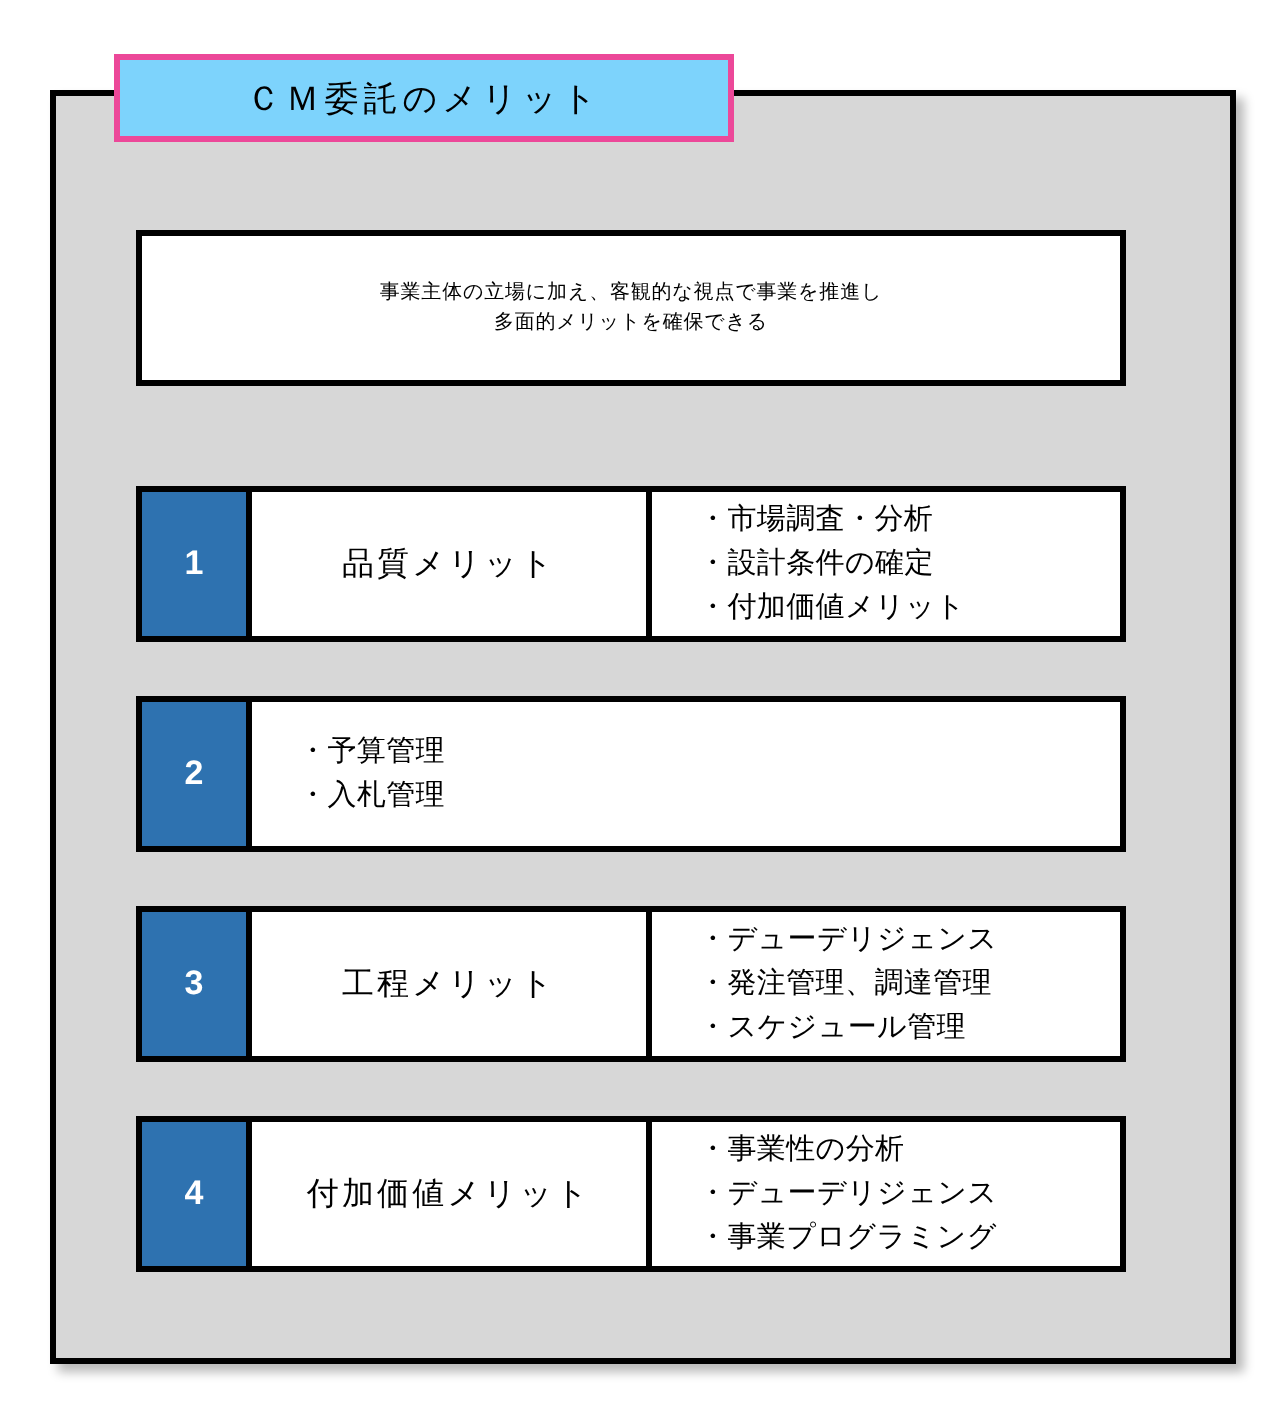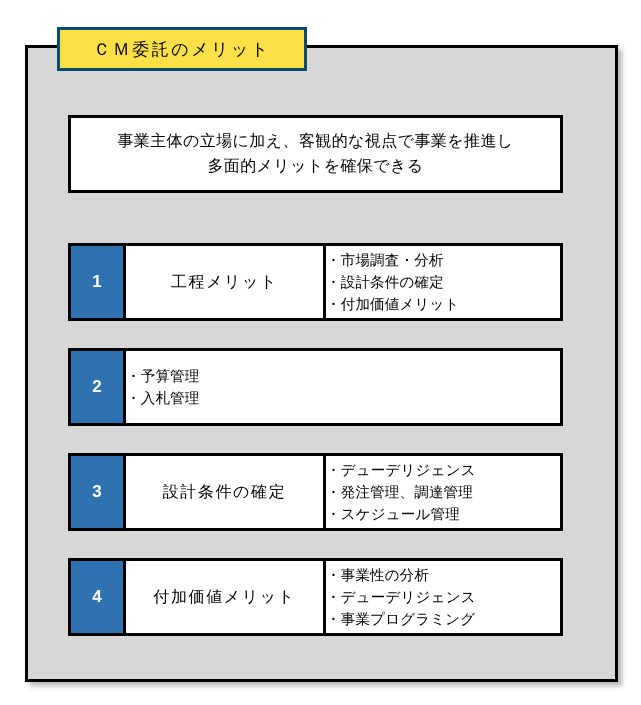--- a/index.html
+++ b/index.html
@@ -27,25 +27,25 @@
     background: #d7d7d7;
     border: 3px solid #000000;
     box-shadow: 4px 4px 5px rgba(0,0,0,0.28);
   }
 
   
   #title-box {
     position: absolute;
     left: 57px;
     top: 27px;
-    width: 250px;
+    width: 310px;
     height: 44px;
     box-sizing: border-box;
-    background: #fde047;
-    border: 3px solid #0c4a6e;
+    background: #7dd3fc;
+    border: 3px solid #ec4899;
     display: flex;
     align-items: center;
     justify-content: center;
     z-index: 5;
   }
   #title-box .title-text {
     font-size: 17px;
     letter-spacing: 2.5px;
     white-space: nowrap;
     line-height: 1;
@@ -61,21 +61,21 @@
     box-sizing: border-box;
     background: #ffffff;
     border: 3px solid #000000;
     display: flex;
     flex-direction: column;
     align-items: center;
     justify-content: center;
     z-index: 3;
   }
   #summary-box .sum-line {
-    font-size: 16px;
+    font-size: 10px;
     letter-spacing: 0.4px;
     line-height: 1.55;
     white-space: nowrap;
   }
 
   
   .merit-row {
     position: absolute;
     left: 68px;
     width: 495px;
@@ -114,21 +114,21 @@
     font-size: 16px;
     letter-spacing: 1.6px;
     white-space: nowrap;
   }
 
   .items-cell {
     flex: 1 1 auto;
     display: flex;
     flex-direction: column;
     justify-content: center;
-    padding-left: 0;
+    padding-left: 23px;
     box-sizing: border-box;
   }
   .items-cell .item {
     font-size: 14.5px;
     line-height: 1.52;
     letter-spacing: 0.2px;
     white-space: nowrap;
   }
 </style>
 </head>
@@ -140,39 +140,39 @@
   <span class="title-text">ＣＭ委託のメリット</span>
 </div>
 
 <div id="summary-box">
   <span class="sum-line">事業主体の立場に加え、客観的な視点で事業を推進し</span>
   <span class="sum-line">多面的メリットを確保できる</span>
 </div>
 
 <div class="merit-row r1">
   <div class="num-cell">1</div>
-  <div class="name-cell">工程メリット</div>
+  <div class="name-cell">品質メリット</div>
   <div class="items-cell">
     <span class="item">・市場調査・分析</span>
     <span class="item">・設計条件の確定</span>
     <span class="item">・付加価値メリット</span>
   </div>
 </div>
 
 <div class="merit-row r2">
   <div class="num-cell">2</div>
   <div class="items-cell">
     <span class="item">・予算管理</span>
     <span class="item">・入札管理</span>
   </div>
 </div>
 
 <div class="merit-row r3">
   <div class="num-cell">3</div>
-  <div class="name-cell">設計条件の確定</div>
+  <div class="name-cell">工程メリット</div>
   <div class="items-cell">
     <span class="item">・デューデリジェンス</span>
     <span class="item">・発注管理、調達管理</span>
     <span class="item">・スケジュール管理</span>
   </div>
 </div>
 
 <div class="merit-row r4">
   <div class="num-cell">4</div>
   <div class="name-cell">付加価値メリット</div>

